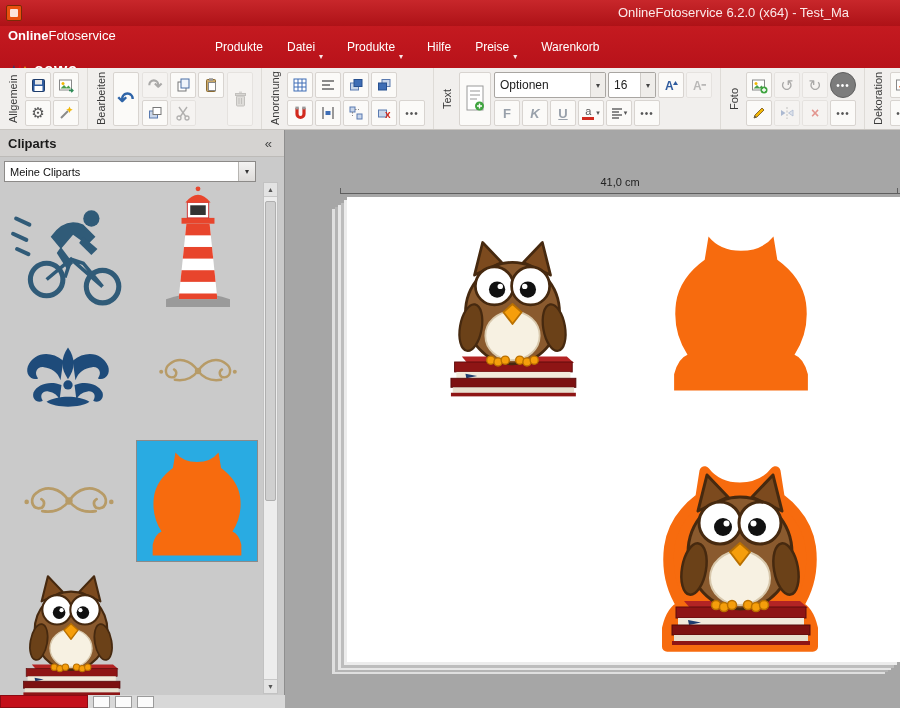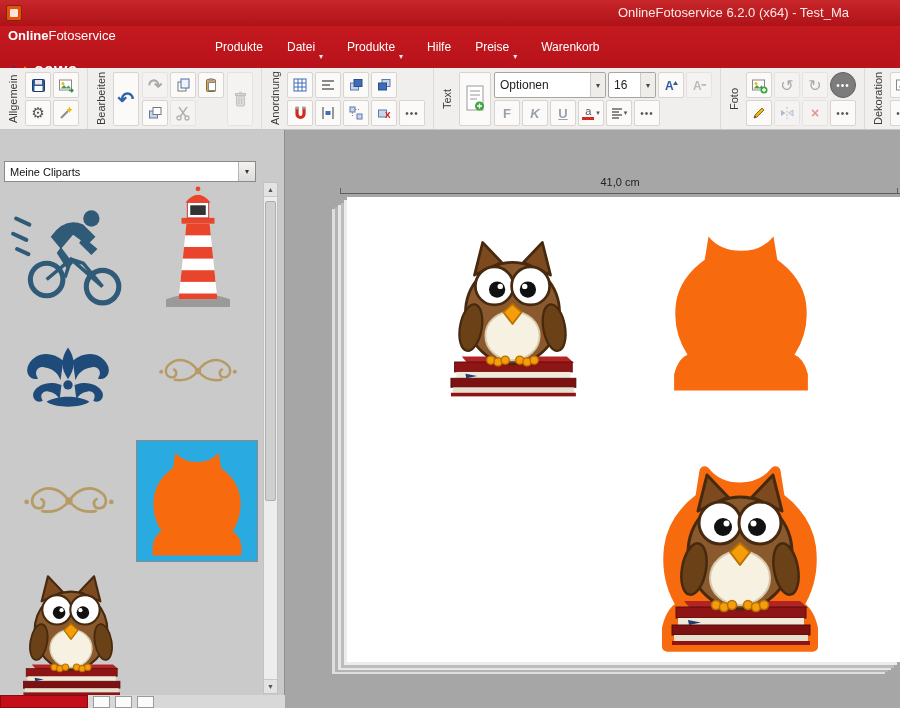--- a/index.html
+++ b/index.html
@@ -450,20 +450,24 @@
                 <span class="dots">•••</span>
               </div>
           </div>
         </div>
       </div>
     </div>
 
   </div>
 
   <div class="sidebar">
+    <div class="sb-header">
+      <span class="sb-title">Cliparts</span>
+      <span class="sb-collapse">«</span>
+    </div>
     <div class="sb-select">
       <span class="cval">Meine Cliparts</span>
       <span class="carrow">▾</span>
     </div>
 
     <div class="clip" style="left:8px;top:58px;width:122px;height:122px">
       <svg viewBox="0 0 120 120">
         <g stroke="#305B78" stroke-width="5" fill="none">
           <circle cx="38" cy="90" r="16"></circle>
             <circle cx="93" cy="97" r="16"></circle>

